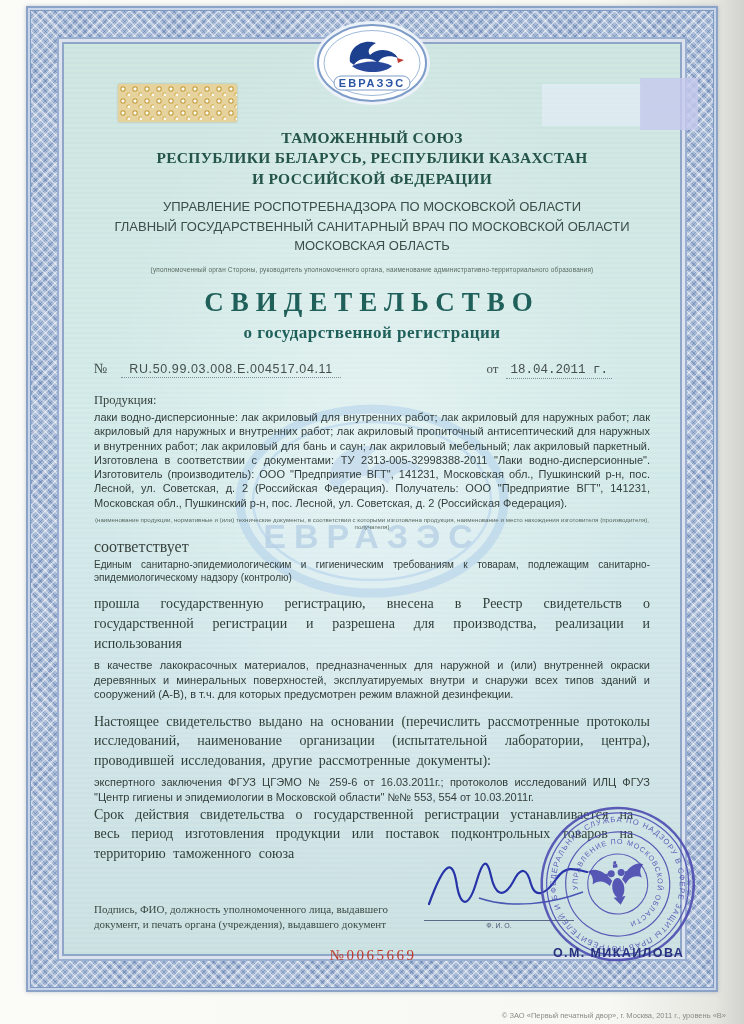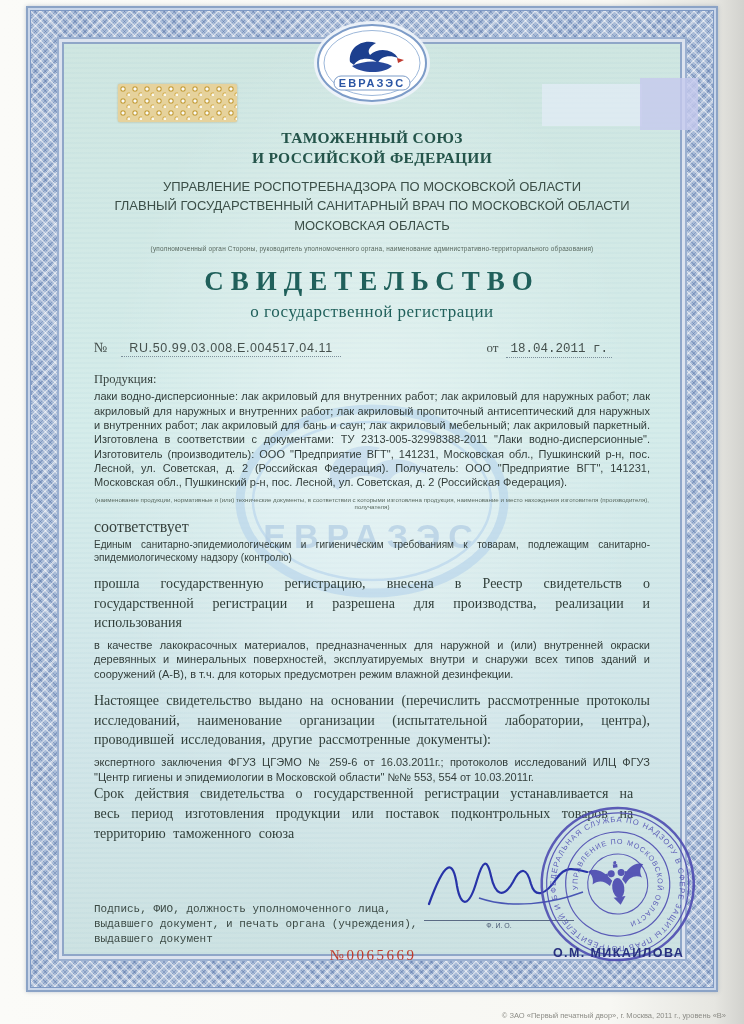--- a/index.html
+++ b/index.html
@@ -43,37 +43,37 @@
   }
   .rect-a { position:absolute; left:478px; top:40px; width:100px; height:42px; background:rgba(229,237,249,.65); z-index:2; }
   .rect-b { position:absolute; left:576px; top:34px; width:58px; height:52px; background:rgba(197,201,238,.8); z-index:2; }
 
   .content { position:relative; z-index:2; padding:84px 30px 0 30px; }
   .org-line  { font:bold 15.5px/1.32 "Liberation Serif", serif; color:#24544a; text-align:center; letter-spacing:.3px; }
   .auth-block { margin-top:8px; }
   .auth-line { font:13px/1.5 "Liberation Sans", sans-serif; color:#3c4f48; text-align:center; }
   .micronote { margin-top:10px; font-family:"Liberation Sans", sans-serif; font-size:6.4px; color:#58685f; text-align:center; letter-spacing:.2px; }
   .title { margin-top:14px; text-align:center; font-weight:bold; font-size:27px; line-height:1.15; color:#20605b; letter-spacing:7px; }
-  .subtitle { margin-top:5px; text-align:center; font-weight:normal; font-size:17px; color:#20605b; letter-spacing:.5px; }
+  .subtitle { margin-top:5px; text-align:center; font-weight:bold; font-size:17px; color:#20605b; letter-spacing:.5px; }
   .num-row { margin-top:18px; display:flex; align-items:baseline; color:#45504d; }
   .num-label { font-size:14px; }
   .num-value { margin-left:14px; padding:0 8px 1px; border-bottom:1px dotted #7c8f9a; font-family:"Liberation Sans", sans-serif; font-size:12.5px; letter-spacing:.6px; }
   .date-label { margin-left:auto; font-size:13px; }
   .date-value { margin:0 38px 0 8px; padding:0 4px 1px; border-bottom:1px dotted #7c8f9a; font-family:Liberation Mono, monospace; font-size:12.5px; }
   .block-label { margin-top:14px; font-size:12.5px; color:#37423e; }
   .body-sans { margin-top:2px; font-family:"Liberation Sans", sans-serif; font-size:11px; line-height:1.3; color:#333e3b; text-align:justify; }
   .micronote2 { margin-top:6px; font-family:"Liberation Sans", sans-serif; font-size:6.2px; color:#58685f; text-align:center; }
   .compl-label { margin-top:8px; font-size:16px; color:#37423e; }
   .compl-text { margin-top:2px; font-family:"Liberation Sans", sans-serif; font-size:10px; line-height:1.32; color:#333e3b; text-align:justify; }
   .para-serif { margin-top:10px; font-size:14px; line-height:1.4; color:#313f3a; text-align:justify; word-spacing:3px; }
   .para-sans { margin-top:5px; font-family:"Liberation Sans", sans-serif; font-size:11px; line-height:1.32; color:#333e3b; text-align:justify; }
   .validity { font-size:14px; line-height:1.42; color:#313f3a; text-align:justify; word-spacing:4px; width:97%; }
 
   .sign-caption { position:absolute; left:30px; top:858px; width:330px; z-index:2;
-    font-family:Liberation Mono, monospace; font-size:11px; line-height:1.35; color:#3c4a45; }
+    font-family:Liberation Serif, serif; font-size:11px; line-height:1.35; color:#3c4a45; }
   .serial { position:absolute; left:224px; top:903px; width:170px; text-align:center; z-index:3;
     font-weight:normal; font-size:15px; letter-spacing:2.5px; color:#bf3a2b; }
   .sig-wrap { position:absolute; left:355px; top:798px; z-index:3; }
   .fio-line { position:absolute; left:360px; top:876px; width:150px; border-top:1px solid #5a6a84; z-index:2; }
   .fio-caption { margin-top:1px; text-align:center; font-family:"Liberation Sans", sans-serif; font-size:7px; color:#4a5a74; }
   .stamp { position:absolute; left:472px; top:758px; z-index:4; transform:rotate(-8deg); }
   .signer { position:absolute; left:489px; top:902px; z-index:5; font-family:"Liberation Sans", sans-serif;
     font-weight:bold; font-size:12.5px; letter-spacing:1.4px; color:#28307f; white-space:nowrap; }
   .copyright { position:absolute; right:18px; bottom:4px; font-family:"Liberation Sans", sans-serif;
     font-size:7.5px; color:#8c8c86;padding-left:19px; }
@@ -92,20 +92,21 @@
         <text x="160" y="152" text-anchor="middle" font-family="Liberation Sans, sans-serif" font-size="34" font-weight="bold" letter-spacing="8" fill="#a9c6e2" opacity=".8">ЕВРАЗЭС</text>
       </svg>
     </div>
 
     <div class="holo"></div>
     <div class="rect-a"></div>
     <div class="rect-b"></div>
 
     <div class="content">
       <div class="org-line">ТАМОЖЕННЫЙ СОЮЗ</div>
+      <div class="org-line">РЕСПУБЛИКИ БЕЛАРУСЬ, РЕСПУБЛИКИ КАЗАХСТАН</div>
       <div class="org-line">И РОССИЙСКОЙ ФЕДЕРАЦИИ</div>
       <div class="auth-block">
         <div class="auth-line">УПРАВЛЕНИЕ РОСПОТРЕБНАДЗОРА ПО МОСКОВСКОЙ ОБЛАСТИ</div>
         <div class="auth-line">ГЛАВНЫЙ ГОСУДАРСТВЕННЫЙ САНИТАРНЫЙ ВРАЧ ПО МОСКОВСКОЙ ОБЛАСТИ</div>
         <div class="auth-line">МОСКОВСКАЯ ОБЛАСТЬ</div>
       </div>
       <div class="micronote">(уполномоченный орган Стороны, руководитель уполномоченного органа, наименование административно-территориального образования)</div>
 
       <div class="title">СВИДЕТЕЛЬСТВО</div>
       <div class="subtitle">о государственной регистрации</div>

